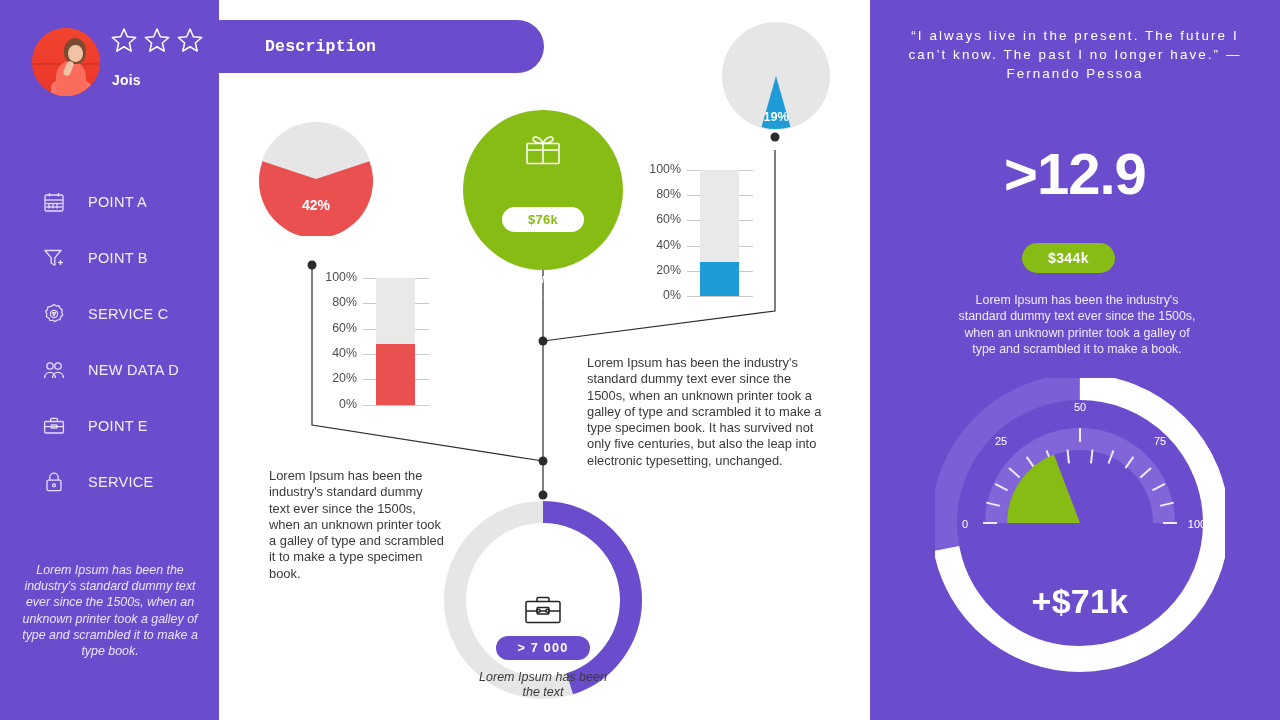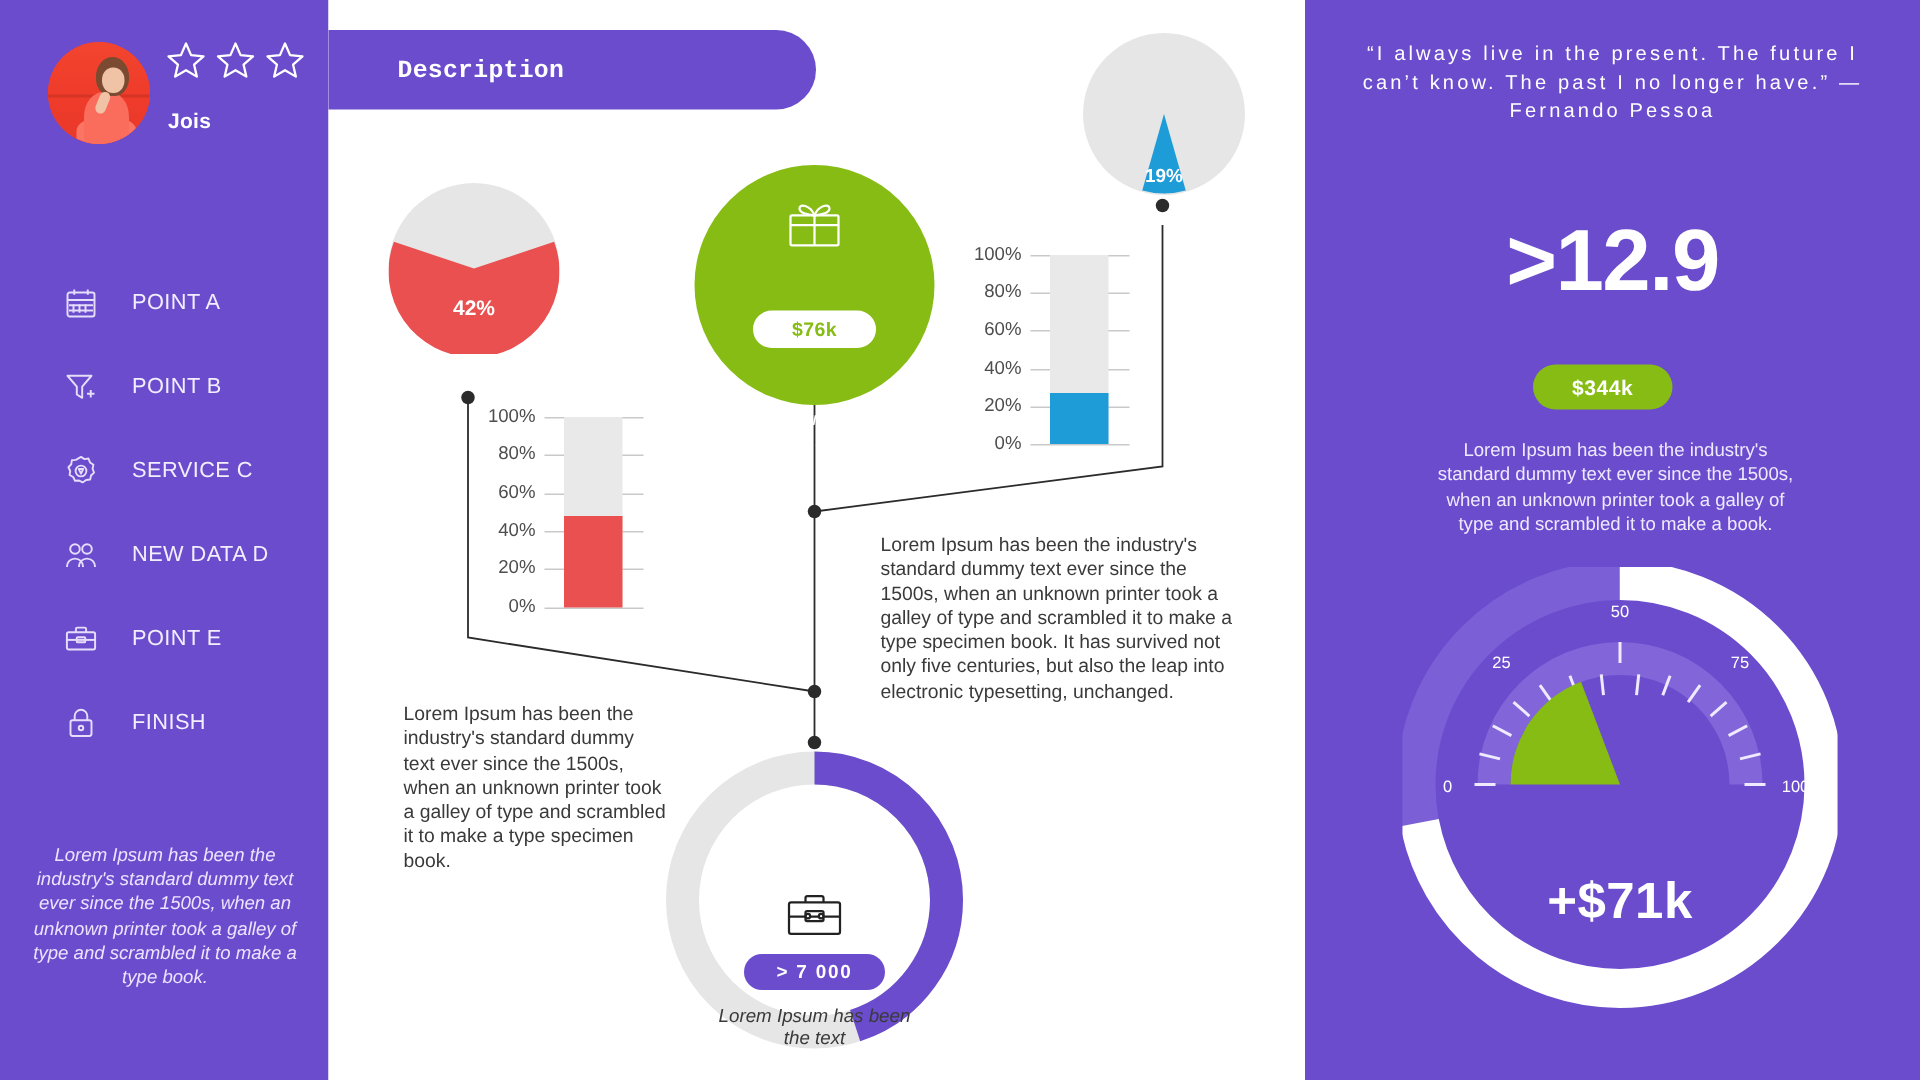--- a/index.html
+++ b/index.html
@@ -263,21 +263,21 @@
       </div>
 
       <div class="nav-item">
         <span class="nav-icon">
           <svg viewBox="0 0 24 24" fill="none" stroke="currentColor" stroke-width="1.3">
             <rect x="5" y="10.2" width="14" height="10.4" rx="1.4"></rect>
             <path d="M7.8 10.2V7.4a4.2 4.2 0 0 1 8.4 0v2.8"></path>
             <circle cx="12" cy="15.3" r="1.5"></circle>
           </svg>
         </span>
-        <span class="nav-label">FINISH</span>
+        <span class="nav-label">SERVICE</span>
       </div>
 
     </div>
 
     <div class="sidebar-note">Lorem Ipsum has been the industry's standard dummy text ever since the 1500s, when an unknown printer took a galley of type and scrambled it to make a type book.</div>
   </div>
 
   <div class="center">
 
     <div class="desc-header">

